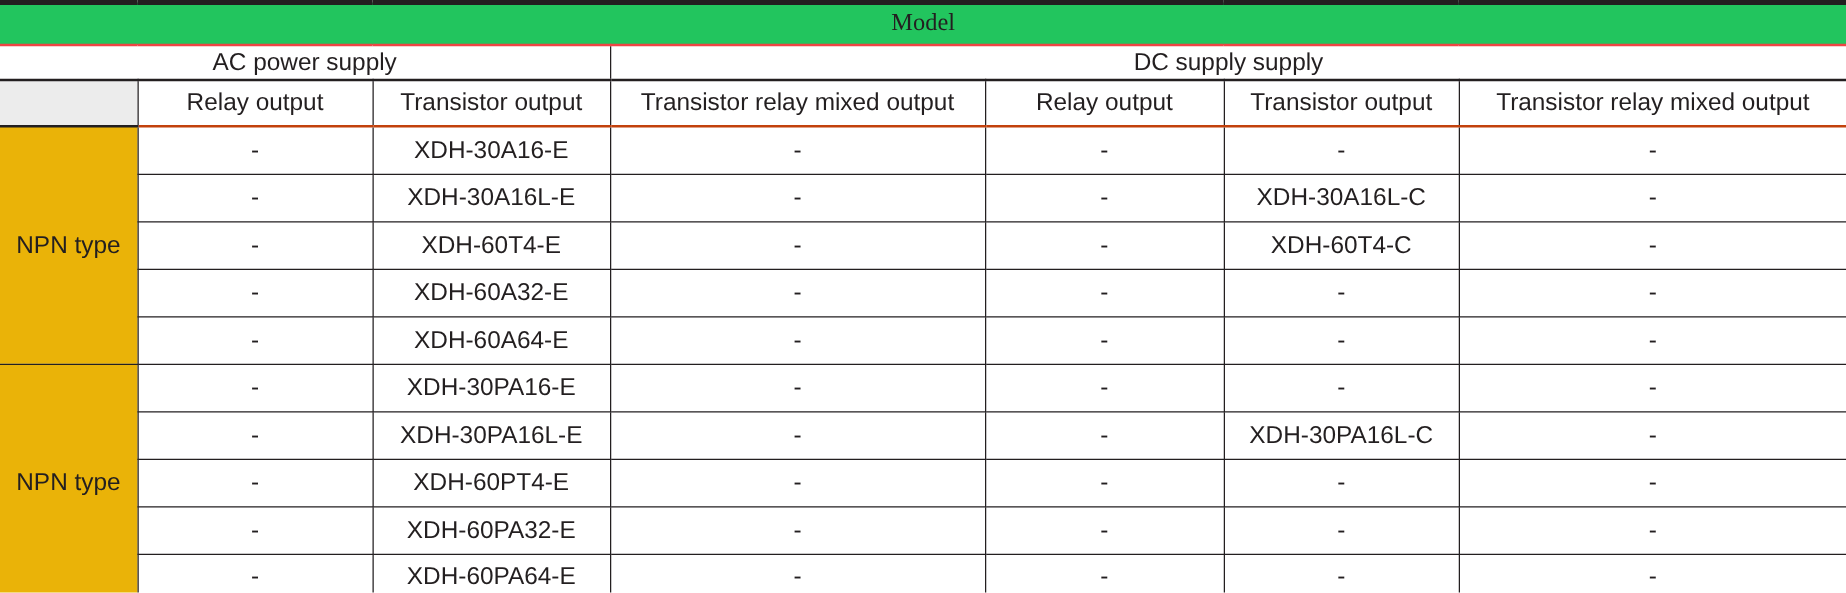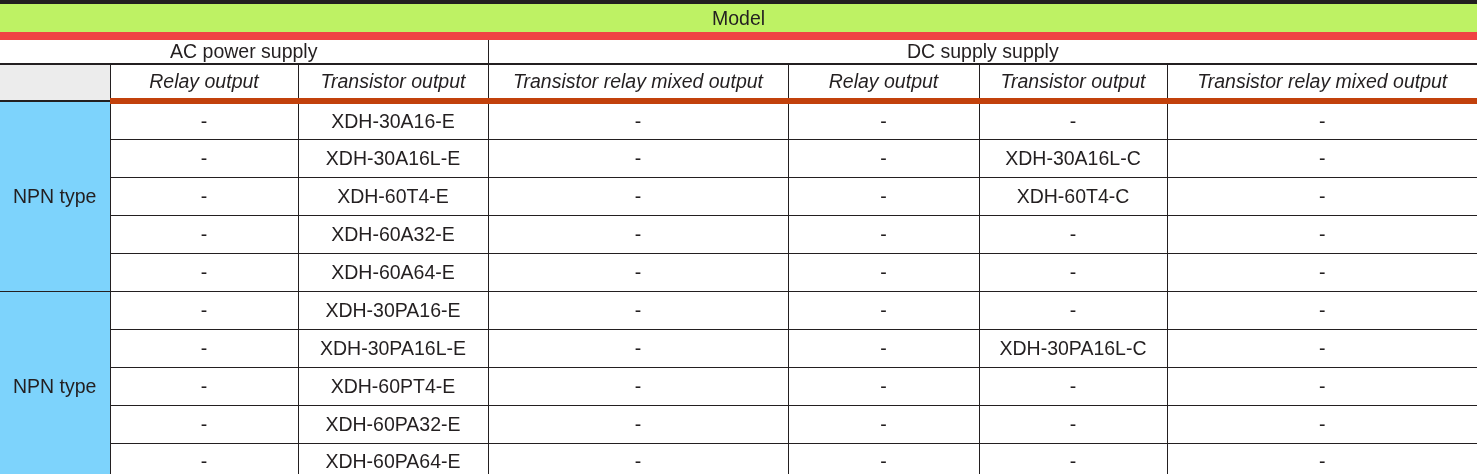--- a/index.html
+++ b/index.html
@@ -28,63 +28,63 @@
     text-align: center;
     vertical-align: middle;
     font-size: 19.5px;
     line-height: 1.15;
     color: #231f20;
     box-sizing: border-box;
   }
 
   
   .model-banner {
-    background: #bef264;
+    background: #22c55e;
     color: #0f9ae0;
     height: 34px;
     font-size: 19.5px;
     border-top: 4px solid #231f20;
-    border-bottom: 8px solid #ef4444;
+    border-bottom: 2px solid #ef4444;
+    font-family: Liberation Serif, serif;
   }
 
   
   .supply-head {
     color: #0f9ae0;
     height: 28px;
     font-size: 20px;
     border-bottom: 2px solid #231f20;
   }
   .supply-head.ac-head { border-right: 1.5px solid #231f20; }
 
   
   .out-head {
     height: 37px;
     font-size: 19px;
-    border-bottom: 6px solid #c2410c;
+    border-bottom: 2px solid #c2410c;
     border-right: 1.5px solid #231f20;
-    font-style: italic;
   }
   .out-head.last-col { border-right: none; }
   .corner-cell {
     background: #ececec;
     border-bottom: 2px solid #231f20;
     border-right: 1.5px solid #231f20;
   }
 
   
   .data-row td {
     height: 38px;
     border-bottom: 1.1px solid #231f20;
     border-right: 1.1px solid #231f20;
   }
   .data-row td.last-col { border-right: none; }
   .data-row td.ac-edge { border-right: 1.5px solid #231f20; }
 
   .group-label {
-    background: #7dd3fc;
+    background: #eab308;
     font-size: 19.5px;
     border-right: 1.5px solid #231f20 !important;
     border-bottom: 1.5px solid #231f20 !important;
   }
   .group-label.group-last {
     border-bottom: none !important;
   }
 
   .data-row.group-end td { border-bottom: 1.5px solid #231f20; }
   .data-row.table-end td { border-bottom: 4px solid #231f20; }

